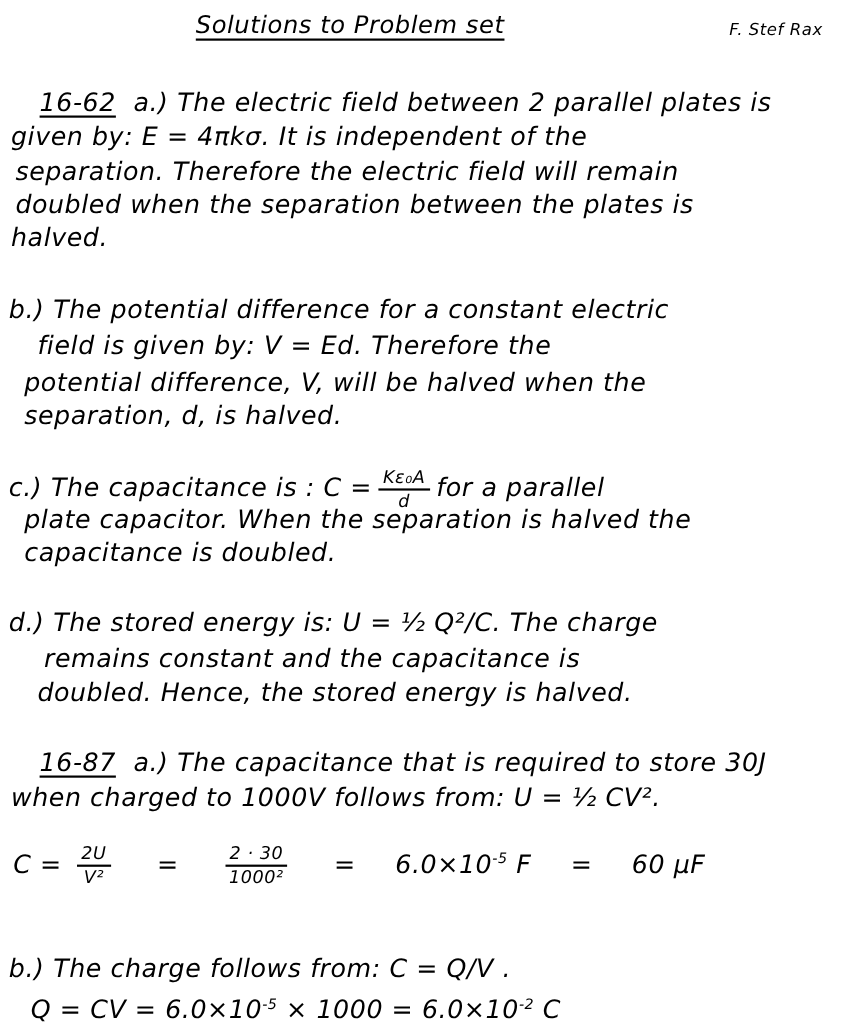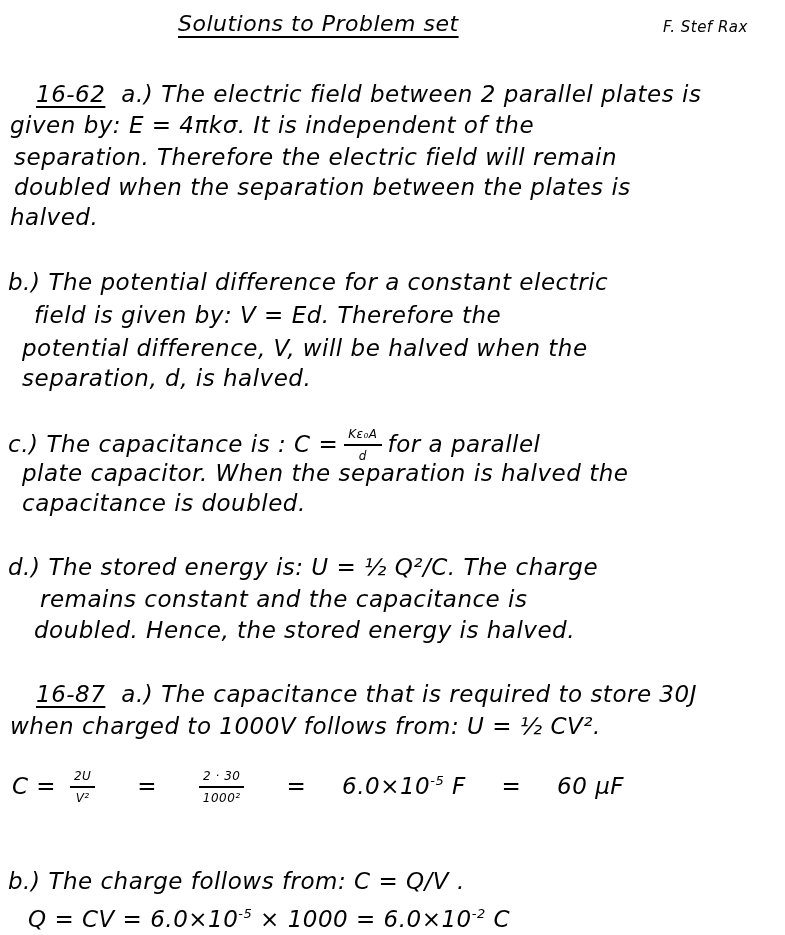--- a/index.html
+++ b/index.html
@@ -53,21 +53,21 @@
       margin-left: 30px;
     }
     .part {
       margin-right: 8px;
     }
     .frac {
       display: inline-flex;
       flex-direction: column;
       align-items: center;
       vertical-align: middle;
-      font-size: 12px;
+      font-size: 16px;
       line-height: 20px;
       margin: 0 6px;
     }
     .frac .num {
       border-bottom: 2px solid #000;
       padding: 0 4px;
     }
     .frac .den {
       padding: 0 4px;
     }

